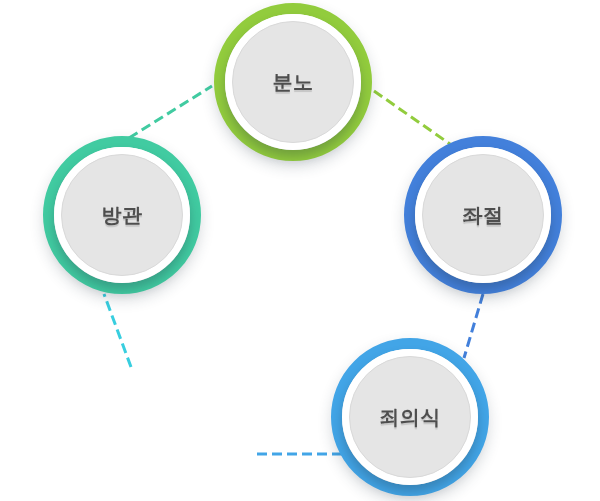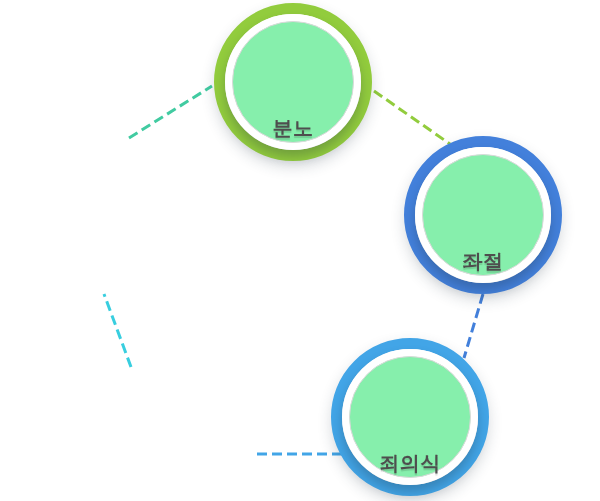--- a/index.html
+++ b/index.html
@@ -40,23 +40,23 @@
     display: flex;
     align-items: center;
     justify-content: center;
   }
   .inner {
     box-sizing: border-box;
     width: 122px;
     height: 122px;
     border: 1px solid #d9d9d9;
     border-radius: 50%;
-    background: #86efac;
+    background: #e5e5e5;
     display: flex;
-    align-items: flex-end;
+    align-items: center;
     justify-content: center;
   }
   .label {
     color: #4e4e4e;
     font-size: 20px;
     font-weight: 700;
     letter-spacing: 0.5px;
     text-shadow: 0 2px 1px rgba(0, 0, 0, 0.14);
     white-space: nowrap;
   }
@@ -92,14 +92,21 @@
 
   <div class="node" style="left: 404px; top: 136px; width: 158px; height: 158px; border-color: rgb(67, 128, 219);">
     <div class="disc">
       <div class="inner">
         <span class="label">좌절</span>
       </div>
     </div>
   </div>
 
 
+  <div class="node" style="left: 43px; top: 136px; width: 158px; height: 158px; border-color: rgb(65, 203, 161);">
+    <div class="disc">
+      <div class="inner">
+        <span class="label">방관</span>
+      </div>
+    </div>
+  </div>
 
 </div>
 
 </body></html>

